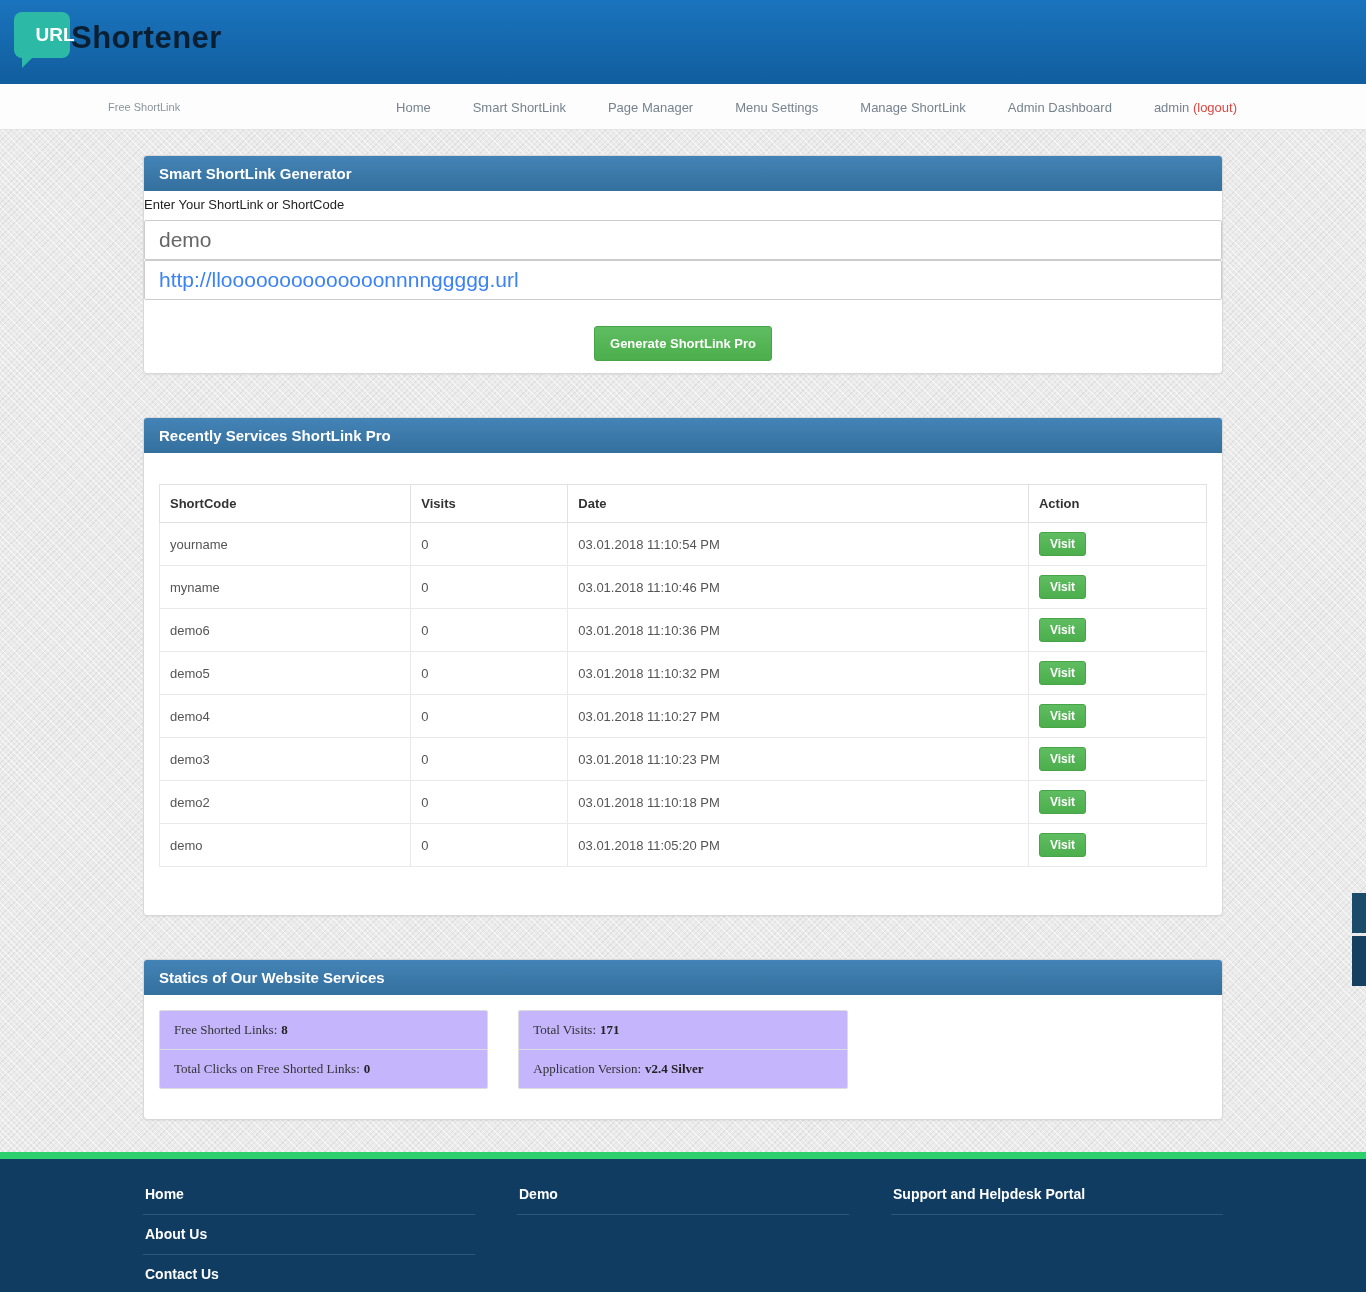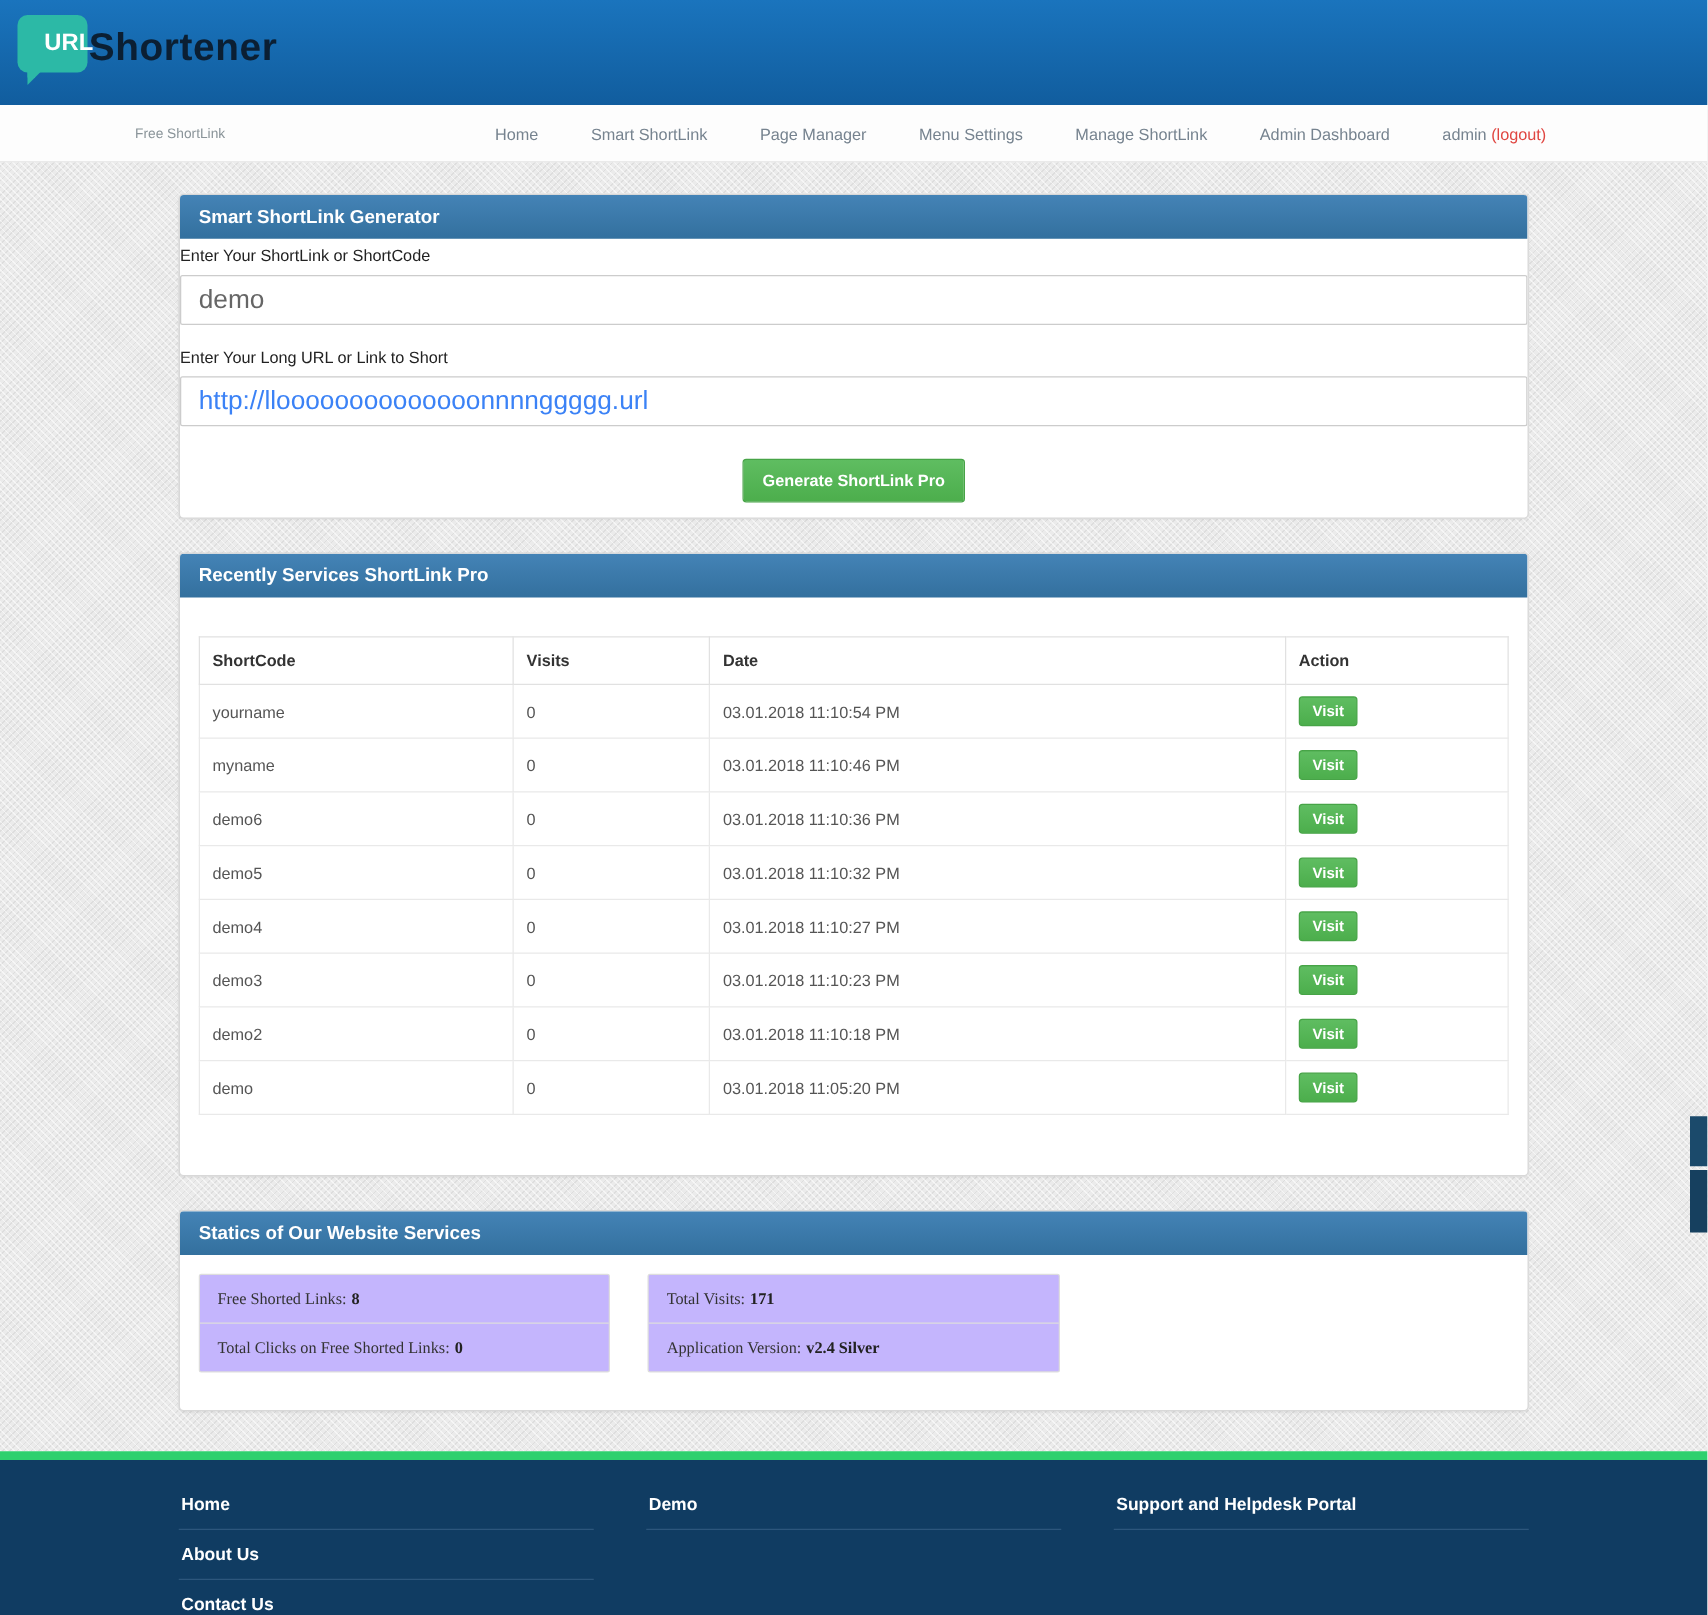--- a/index.html
+++ b/index.html
@@ -53,21 +53,21 @@
     background-image:
       repeating-linear-gradient(45deg, rgba(255,255,255,.55) 0, rgba(255,255,255,.55) 1px, transparent 1px, transparent 4px),
       repeating-linear-gradient(-45deg, rgba(205,205,205,.45) 0, rgba(205,205,205,.45) 1px, transparent 1px, transparent 4px);
     padding:25px 0 32px;
   }
   .container { width:1080px; margin:0 auto; }
 
   .panel {
     background:#fff; border:1px solid #d8d8d8; border-radius:4px;
     box-shadow:0 1px 2px rgba(0,0,0,.06);
-    margin-bottom:27px; overflow:hidden;
+    margin-bottom:43px; overflow:hidden;
   }
   .panel:last-child { margin-bottom:0; }
   .panel-heading {
     background:linear-gradient(to bottom,#4483b6,#33709e);
     color:#fff; font-size:15px; font-weight:600;
     padding:9px 15px;
   }
   .panel-body { }
 
   
@@ -161,21 +161,20 @@
 </nav>
 
 <div class="main-bg">
   <div class="container">
 
     <section class="panel">
       <div class="panel-heading">Smart ShortLink Generator</div>
       <div class="panel-body">
         <label class="field-label">Enter Your ShortLink or ShortCode</label>
         <input class="text-input" type="text" value="demo" style="">
-        <label class="field-label" style="margin-top:18px;">Enter Your Long URL or Link to Short</label>
         <input class="text-input dim" type="text" value="http://lloooooooooooooonnnnggggg.url" style="">
         <div class="gen-btn-row">
           <button class="btn-green">Generate ShortLink Pro</button>
         </div>
       </div>
     </section>
 
     <section class="panel">
       <div class="panel-heading">Recently Services ShortLink Pro</div>
       <div class="table-wrap">

